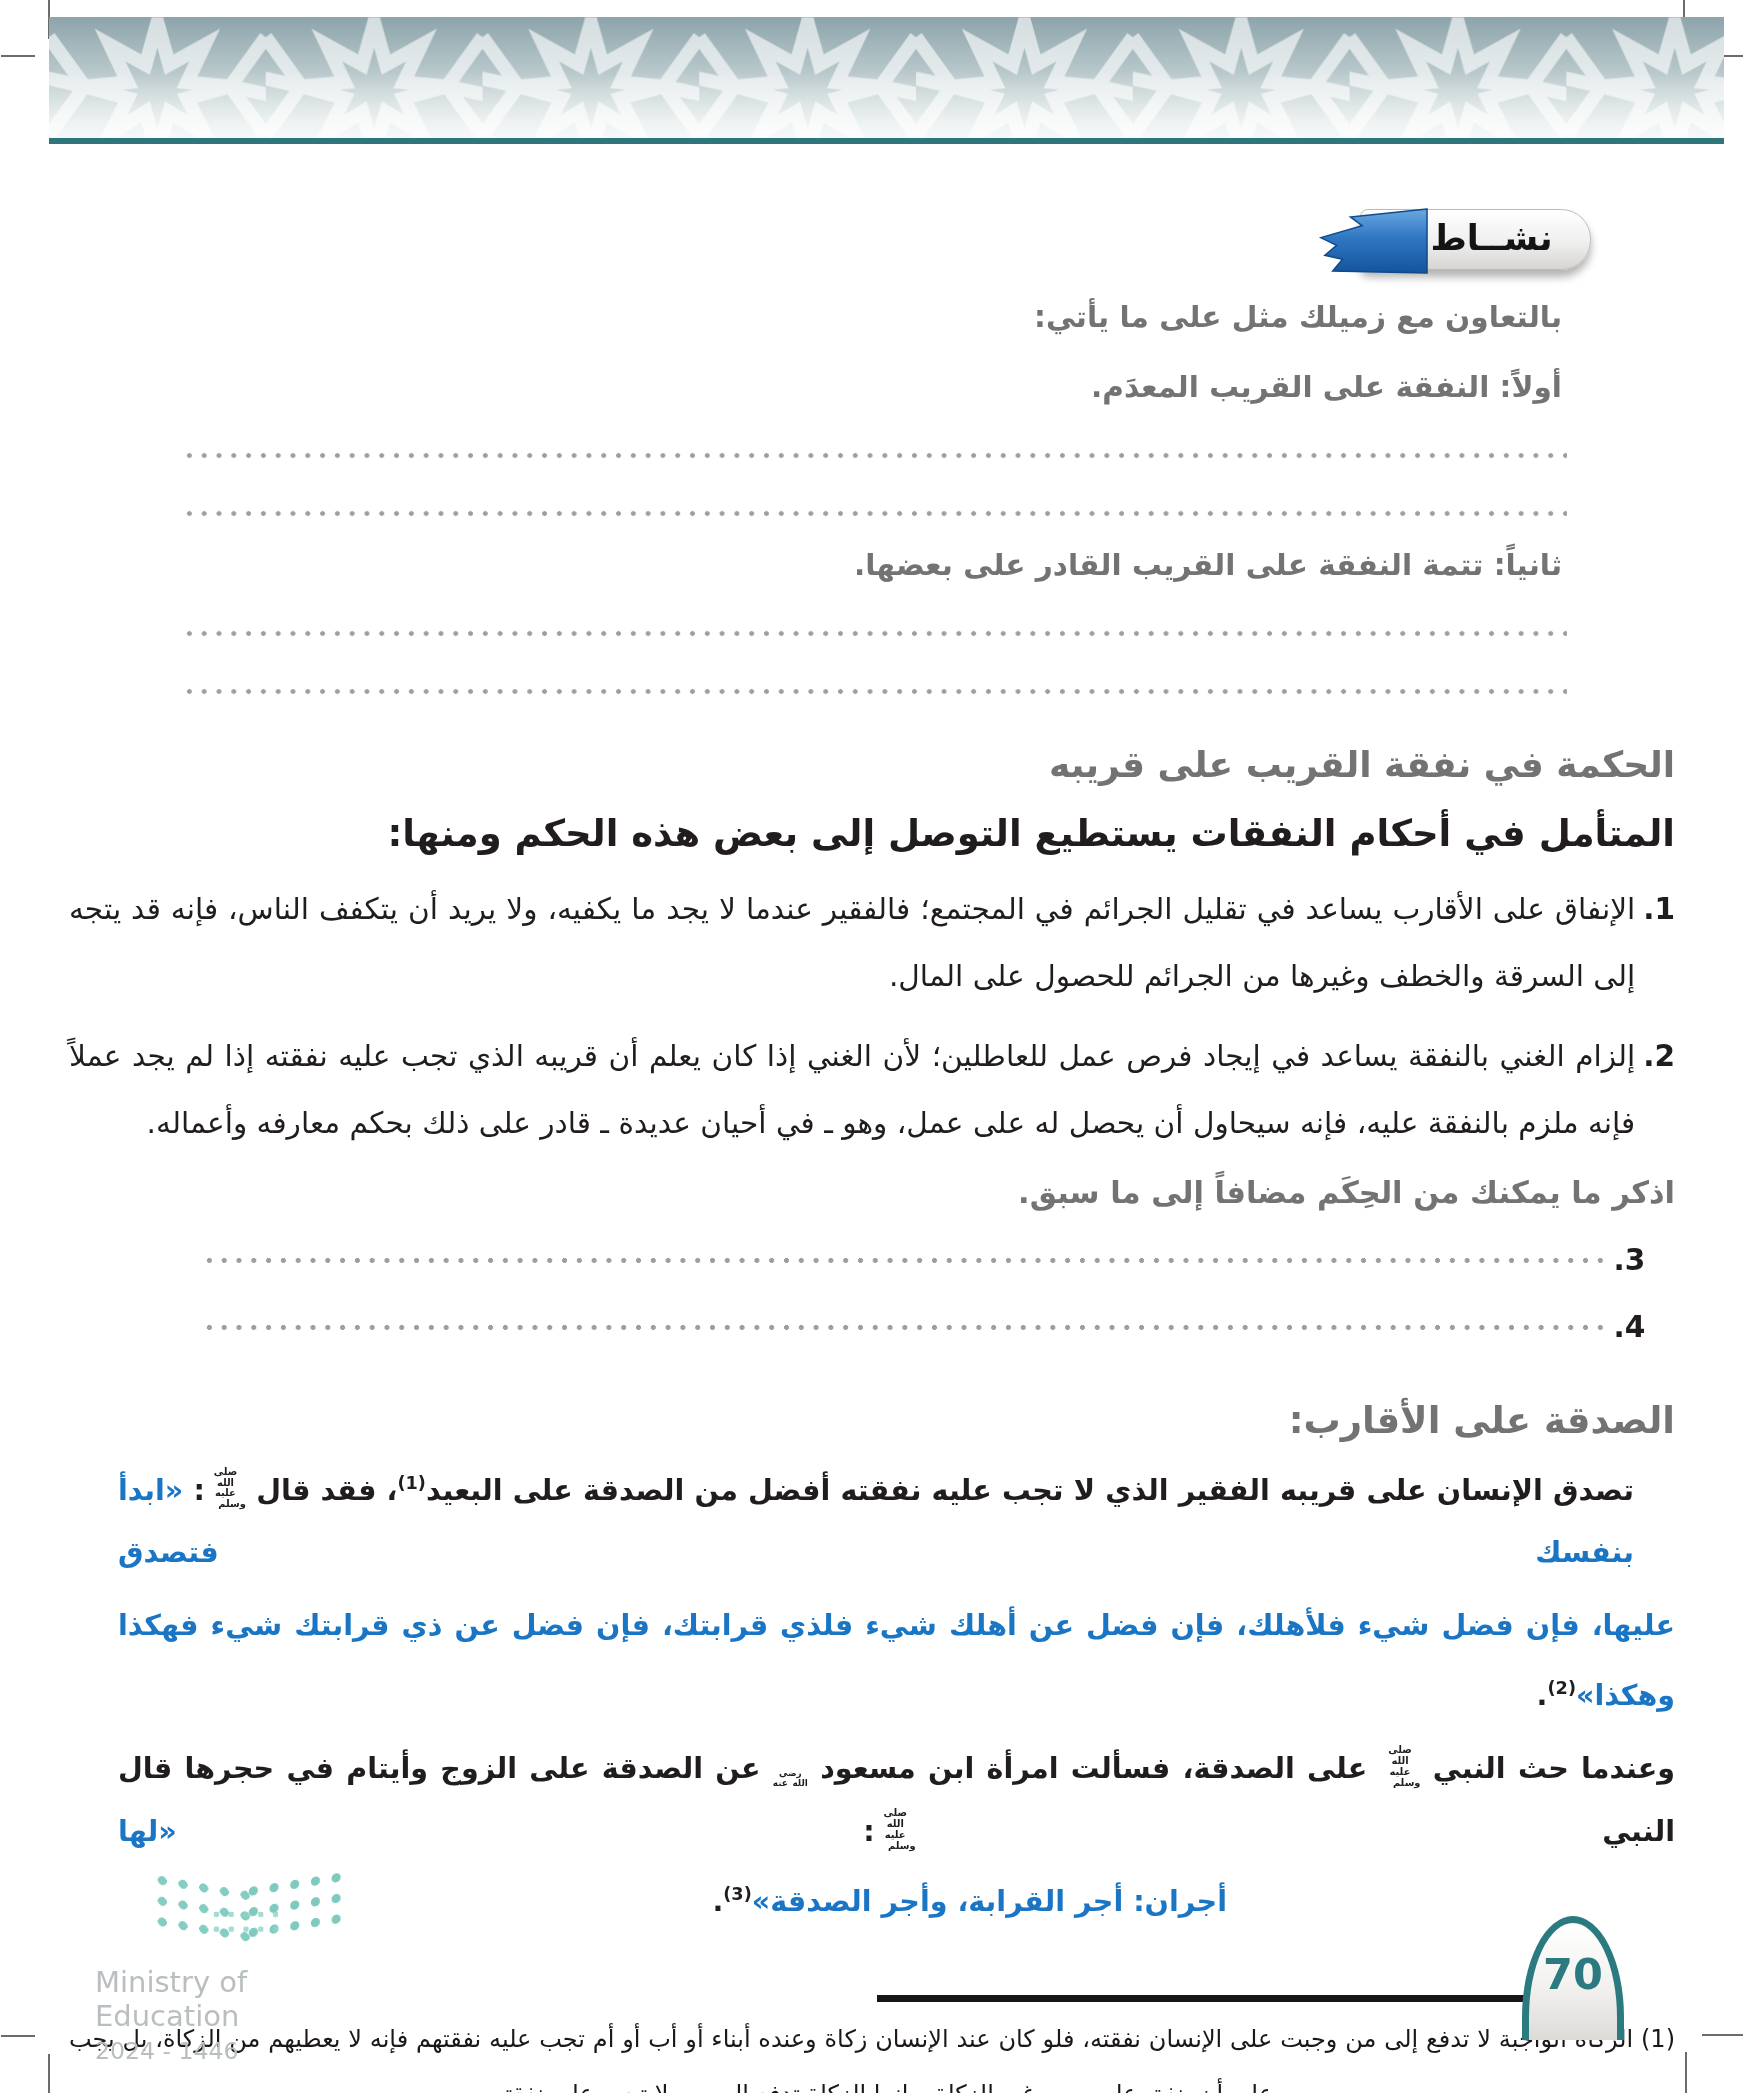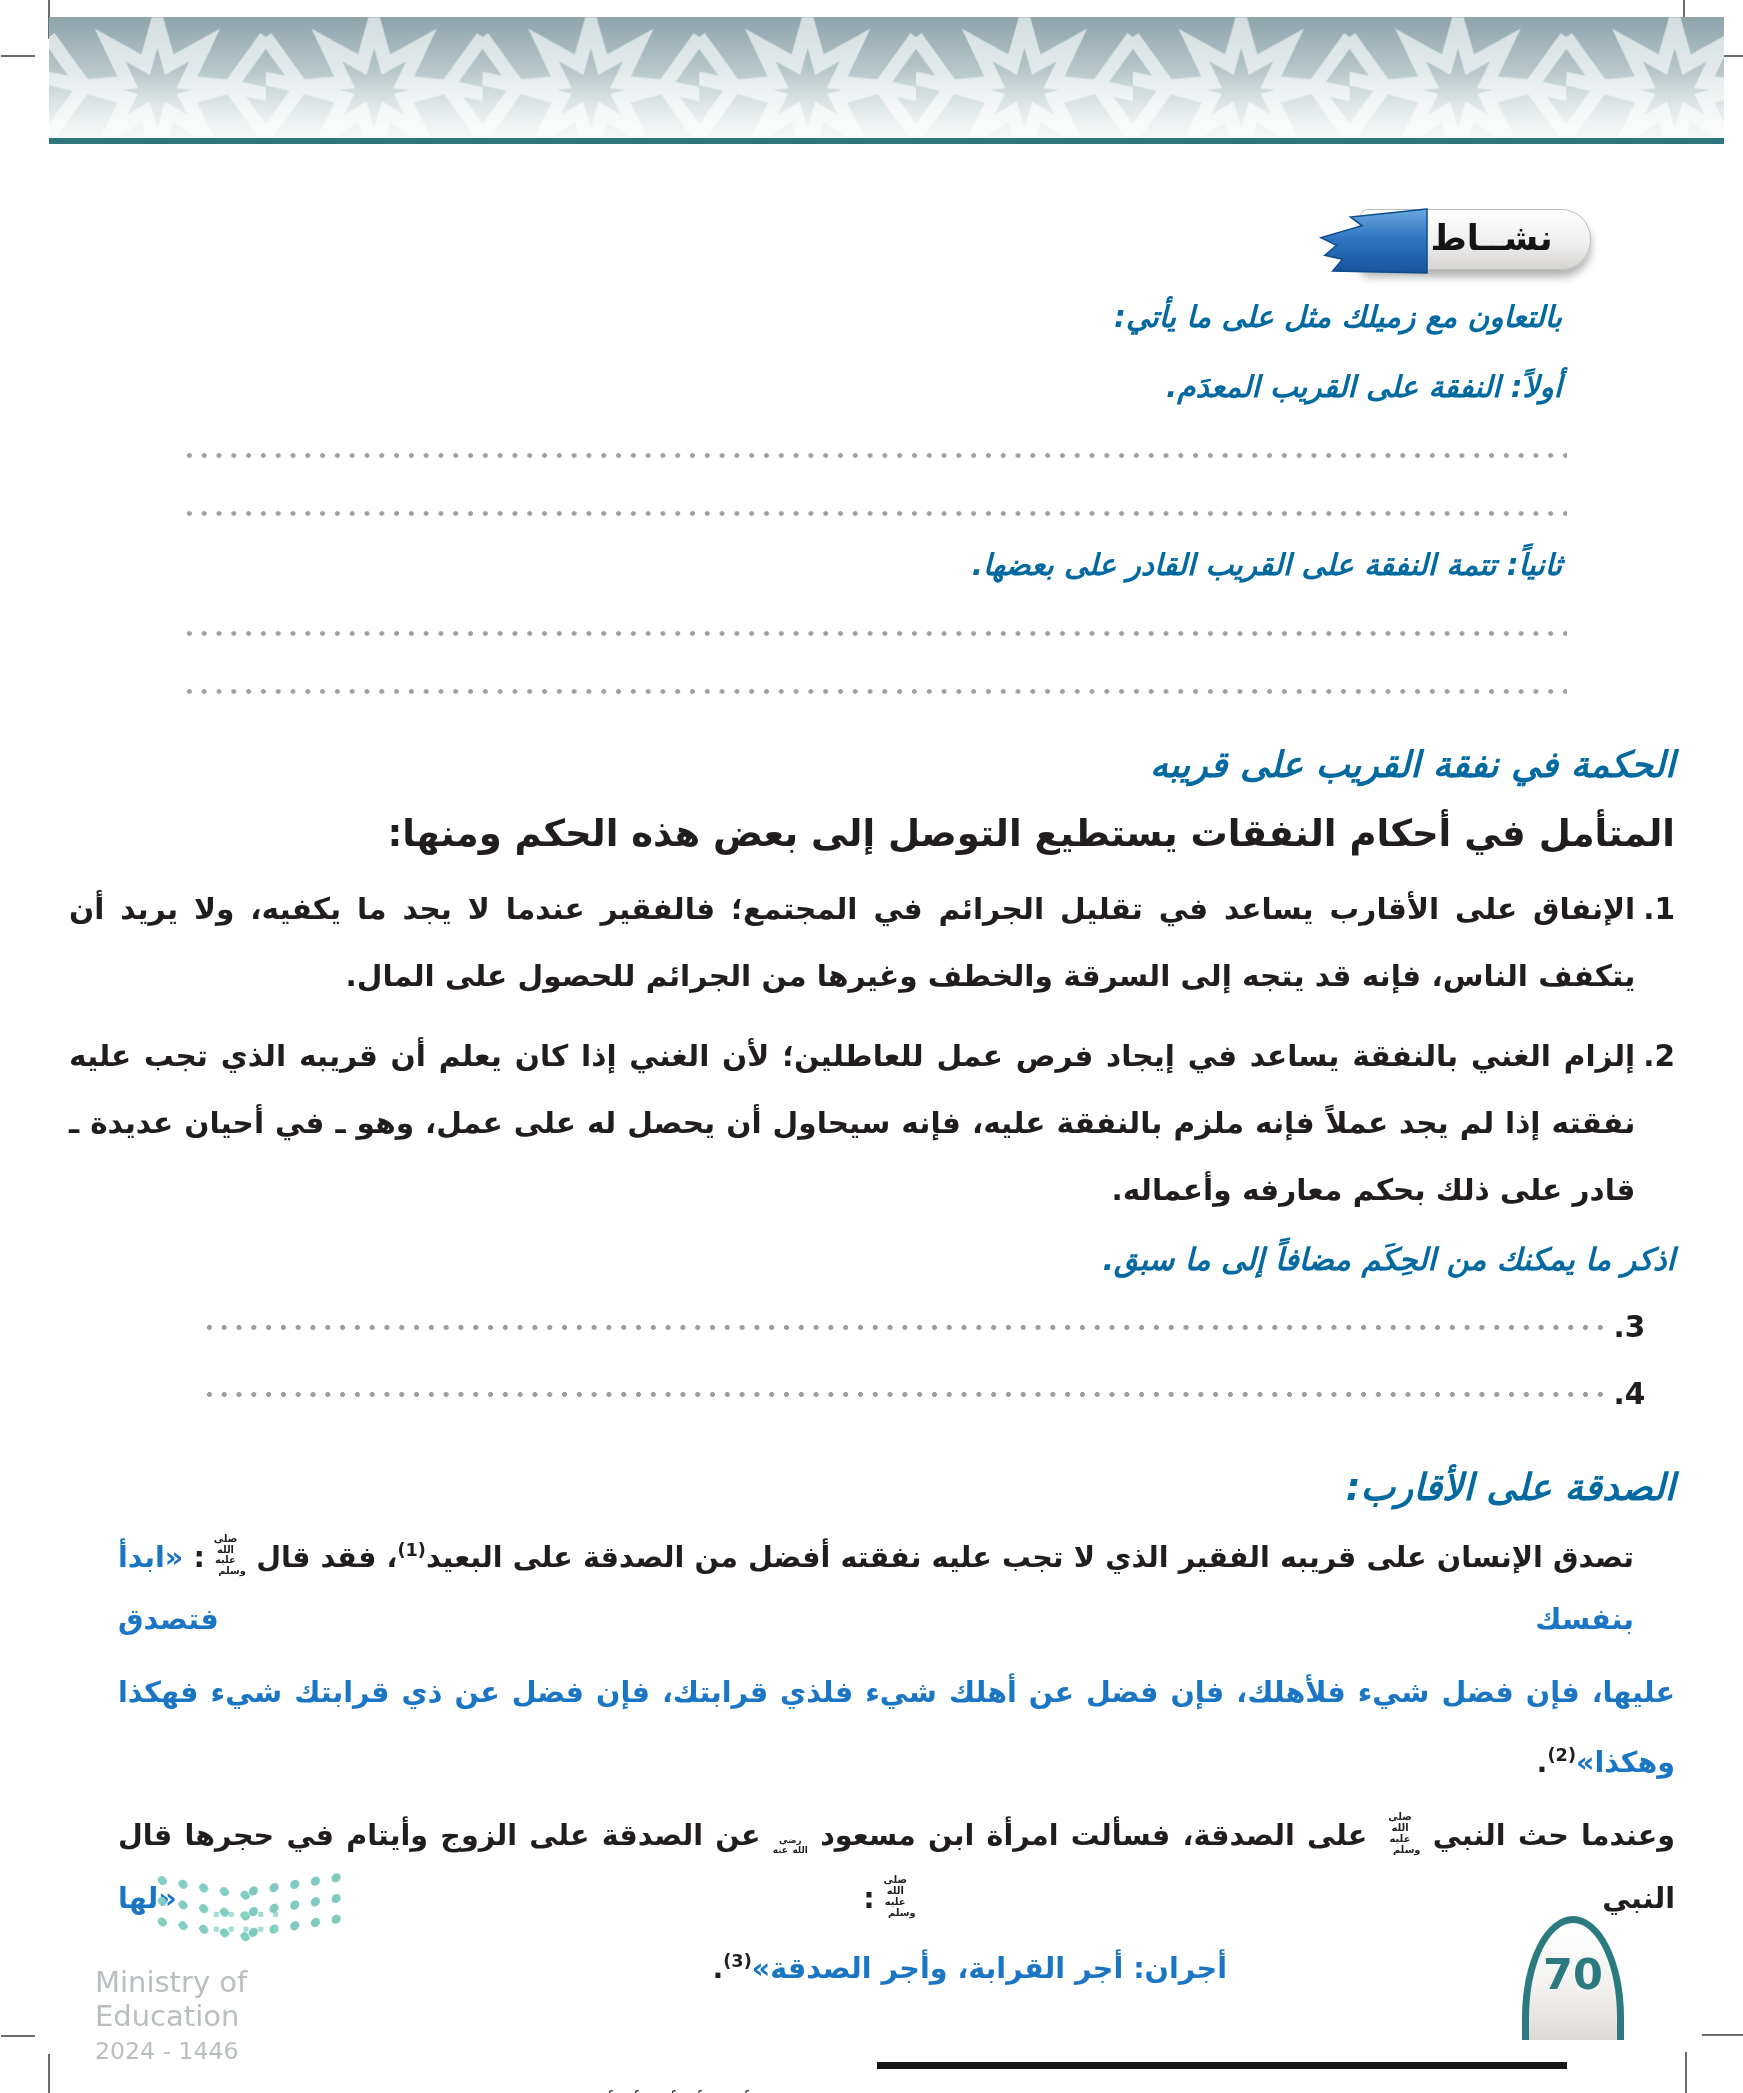--- a/index.html
+++ b/index.html
@@ -23,36 +23,36 @@
   
   .act-badge { position:relative; width:264px; height:61px; margin:0 84px 0 auto; }
   .act-pill { position:absolute; inset:0 0 0 33px; border-radius:7.9px 29.6px 29.6px 7.9px;
     background:linear-gradient(180deg,#ffffff 0%,#efefef 55%,#d7d5d2 100%);
     border:1px solid #bdbbb8; box-shadow:0 6.9px 8.9px rgba(0,0,0,.30);
     display:flex; align-items:center; justify-content:center; padding:0 37px 3.9px 69px; }
   .act-label { font-size:35px; font-weight:700; color:#141414; letter-spacing:1px; }
   .act-arrow { position:absolute; left:-13.8px; top:-3px; width:116px; height:71px; }
 
   
-  .red { color:#0369a1; font-weight:700;font-style:italic; }
+  .red { color:#737373; font-weight:700; }
   .blue { color:#1a76c4; }
   .act-line { font-size:29.6px; margin:27.6px 113px 0 0; line-height:1.45; }
   .act-line.first { margin-top:25.6px; }
 
   .dotline { height:6.9px; background-image:radial-gradient(circle 2.4px at 50% 50%, #9e9e9e 97%, rgba(0,0,0,0) 100%);
     background-size:14.8px 6.9px; background-repeat:repeat-x; background-position:0 50%; }
   .gap-a { margin:43px 108px 0 113px; }
   .gap-b { margin:51px 108px 0 113px; }
 
   .h-section { font-size:36px; margin-top:45px; line-height:1.4; }
   .intro-bold { font-size:37px; font-weight:700; margin-top:15.8px; line-height:1.5; }
 
   .witem { display:flex; gap:7.9px; margin-top:13.8px; }
   .wnum { font-size:29.6px; font-weight:700; line-height:67px; }
-  .wtext { flex:1; font-size:29.6px; font-weight:700; line-height:67px; text-align:justify; }
+  .wtext { flex:1; font-size:29.6px; font-weight:400; line-height:67px; text-align:justify; }
   .prompt { font-size:30.5px; margin-top:17.7px; }
 
   .ditem { display:flex; align-items:center; gap:9.9px; margin:33px 29.6px 0 133px; }
   .ditem .dnum { font-size:29.6px; font-weight:700; }
   .ditem .dotline { flex:1; }
 
   .h-sadaqah { font-size:37px; margin-top:55px; }
   .para { font-size:28.6px; font-weight:700; line-height:63px; margin:9.9px 0 0 49px; }
   .para.first-line { padding-right:41px; }
   .line-just { text-align:justify; text-align-last:justify; }

